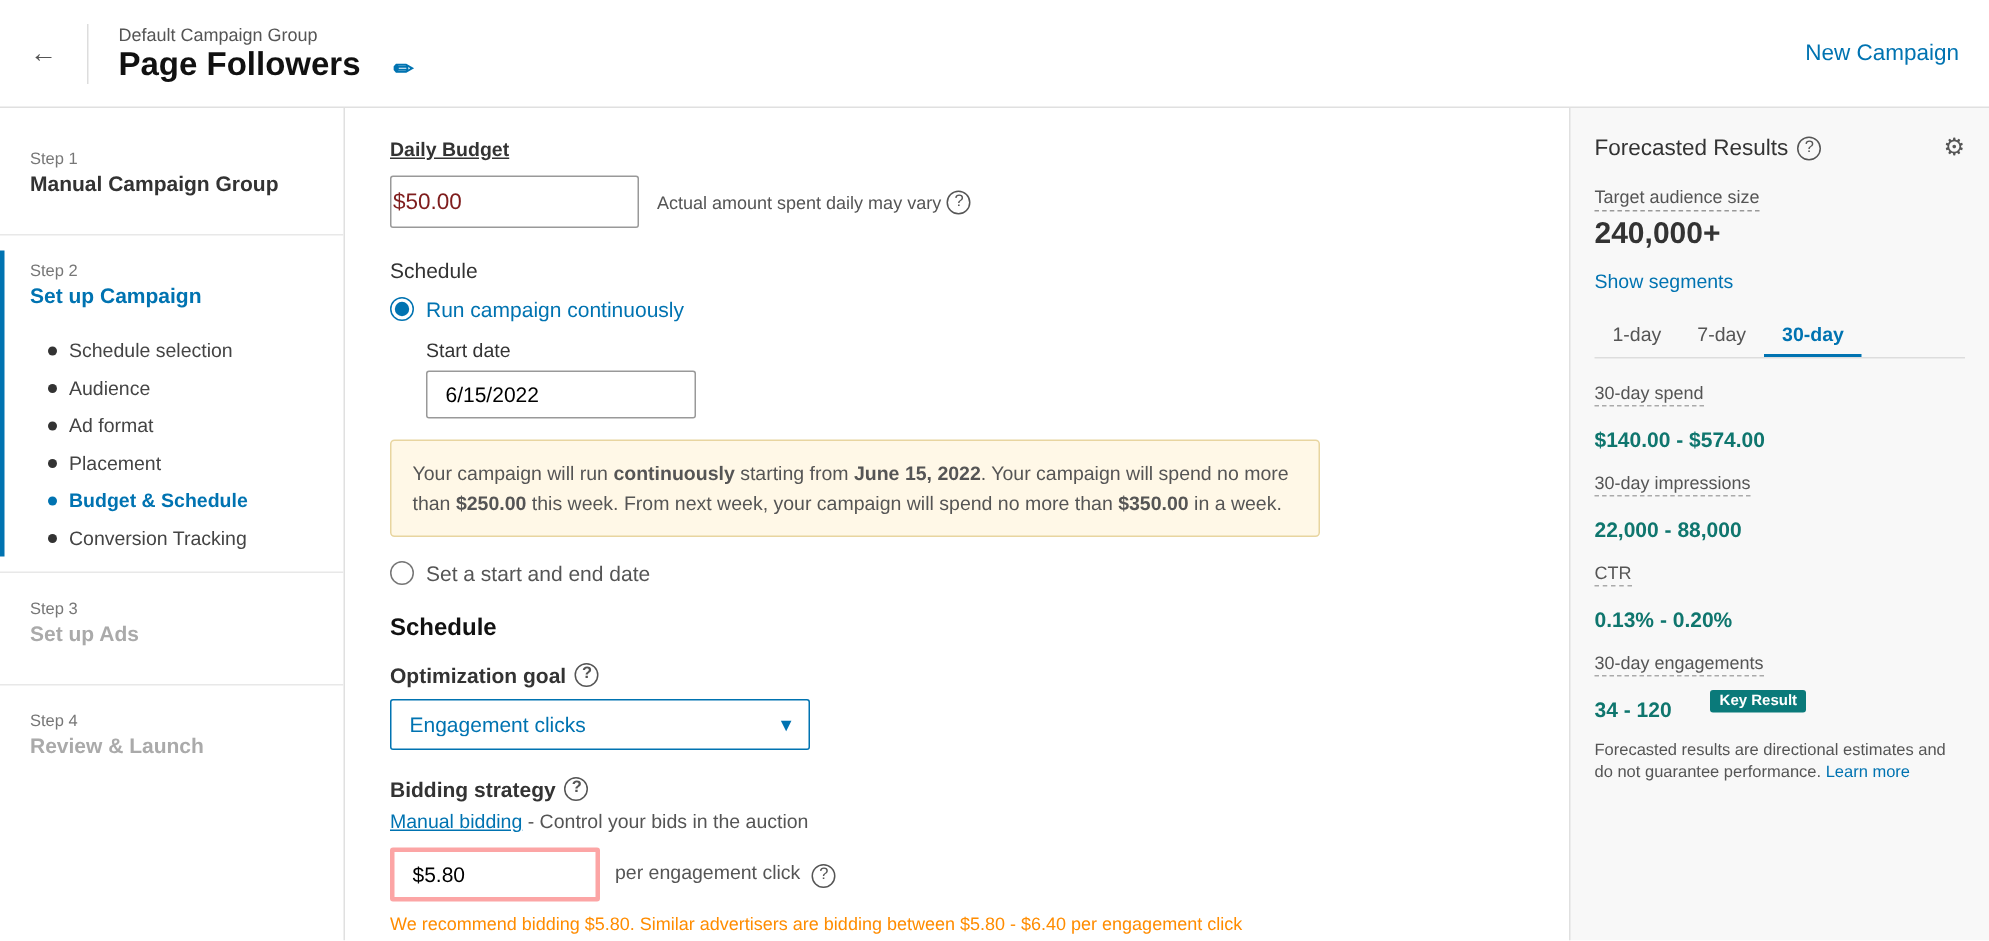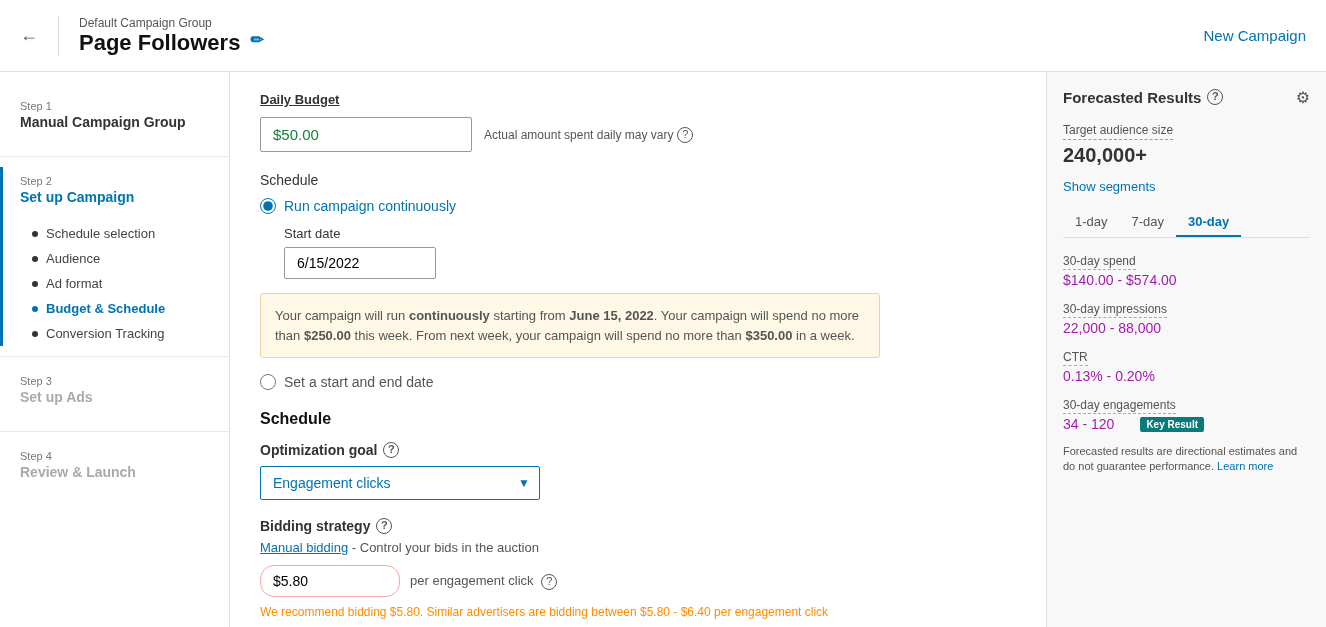--- a/index.html
+++ b/index.html
@@ -22,22 +22,22 @@
       background: none; border: none; cursor: pointer; font-size: 18px; color: #555;
       display: flex; align-items: center;
     }
     .header-title-group {}
     .header-breadcrumb { font-size: 12px; color: #555; }
     .header-title {
       font-size: 22px;
       font-weight: 600;
       color: #111;
       display: flex;
-      align-items: flex-start;
-      gap: 10px;
+      align-items: flex-end;
+      gap: 22px;
     }
     .edit-icon { color: #0073b1; cursor: pointer; font-size: 16px; }
     .new-campaign-btn {
       background: none; border: none; color: #0073b1; font-size: 15px; font-weight: 500; cursor: pointer;
     }
 
     .main-layout {
       display: flex;
       height: calc(627px - 72px);
     }
@@ -85,35 +85,35 @@
 
     .section-label {
       font-size: 13px; font-weight: 700; color: #333;
       text-decoration: underline;
       margin-bottom: 10px;
     }
     .budget-input-row {
       display: flex; align-items: center; gap: 12px; margin-bottom: 20px;
     }
     .budget-input {
-      border: 1px solid #999; border-radius: 2px; padding: 8px 12px;
-      font-size: 15px; width: 212px; color: #15803d;
+      border: 1px solid #999; border-radius: 2px; padding: 8px 1px;
+      font-size: 15px; width: 166px; color: #7f1d1d;
     }
     .budget-note { font-size: 12px; color: #555; display: flex; align-items: center; gap: 4px; }
     .info-icon { display: inline-block; width: 16px; height: 16px; border: 1.5px solid #555; border-radius: 50%; text-align: center; line-height: 13px; font-size: 11px; color: #555; }
 
     .schedule-label { font-size: 14px; color: #333; margin-bottom: 10px; font-weight: 400; }
     .radio-row { display: flex; align-items: flex-start; gap: 8px; margin-bottom: 12px; }
     .radio-input { width: 16px; height: 16px; accent-color: #0073b1; }
     .radio-text { font-size: 14px; color: #0073b1; }
 
     .start-date-label { font-size: 13px; color: #333; margin-bottom: 6px; padding-left: 24px; }
     .date-input {
       border: 1px solid #999; border-radius: 2px; padding: 7px 12px;
-      font-size: 14px; width: 152px; margin-left: 24px; margin-bottom: 14px;
+      font-size: 14px; width: 180px; margin-left: 24px; margin-bottom: 14px;
     }
 
     .info-box {
       background: #fff8e7; border: 1px solid #e8d5a0; border-radius: 3px;
       padding: 12px 14px; font-size: 13px; color: #555; line-height: 1.5;
       margin-bottom: 16px; max-width: 620px;
     }
     .info-box strong { font-weight: 600; }
 
     .radio-row2 { display: flex; align-items: center; gap: 8px; margin-bottom: 20px; }
@@ -134,51 +134,51 @@
     .select-arrow {
       position: absolute; right: 10px; top: 50%; transform: translateY(-50%);
       pointer-events: none; color: #0073b1; font-size: 12px;
     }
 
     .bid-strategy-label { font-size: 14px; font-weight: 600; color: #333; margin-bottom: 6px; display: flex; align-items: center; gap: 6px; }
     .bid-strategy-text { font-size: 13px; color: #555; margin-bottom: 10px; }
     .bid-strategy-text a { color: #0073b1; text-decoration: underline; cursor: pointer; }
 
     .bid-input-row { display: flex; align-items: center; gap: 10px; margin-bottom: 8px; }
-    .bid-input { border: 1px solid #fca5a5; border-radius: 14px; padding: 7px 12px; font-size: 14px; width: 140px; }
+    .bid-input { border: 3px solid #fca5a5; border-radius: 2px; padding: 7px 12px; font-size: 14px; width: 140px; }
     .bid-unit { font-size: 13px; color: #555; }
 
     .bid-recommend { font-size: 12px; color: #ff8c00; }
 
     
     .right-panel {
       width: 280px;
       min-width: 280px;
       border-left: 1px solid #e0e0e0;
       background: #f8f8f8;
       padding: 16px;
       overflow-y: auto;
     }
     .forecast-header { display: flex; justify-content: space-between; align-items: center; margin-bottom: 14px; }
-    .forecast-title { font-size: 15px; font-weight: 700; color: #333; display: flex; align-items: flex-start; gap: 6px; }
+    .forecast-title { font-size: 15px; font-weight: 400; color: #333; display: flex; align-items: flex-end; gap: 6px; }
     .gear-icon { color: #555; font-size: 16px; cursor: pointer; }
 
     .target-audience-label { font-size: 12px; color: #555; border-bottom: 1px dashed #999; padding-bottom: 2px; margin-bottom: 4px; display: inline-block; }
     .target-audience-value { font-size: 20px; font-weight: 600; color: #333; margin-bottom: 6px; }
     .show-segments-link { color: #0073b1; font-size: 13px; cursor: pointer; text-decoration: none; display: block; margin-bottom: 14px; }
 
     .tabs-row { display: flex; gap: 0; margin-bottom: 14px; border-bottom: 1px solid #ddd; }
     .tab-btn {
       background: none; border: none; padding: 6px 12px; font-size: 13px; color: #555; cursor: pointer; border-bottom: 2px solid transparent;
     }
     .tab-btn.active { color: #0073b1; border-bottom: 2px solid #0073b1; font-weight: 600; }
 
     .metric-row { margin-bottom: 12px; }
     .metric-label { font-size: 12px; color: #555; border-bottom: 1px dashed #aaa; padding-bottom: 1px; display: inline-block; margin-bottom: 2px; }
-    .metric-value { font-size: 14px; color: #a21caf; font-weight: 400; }
+    .metric-value { font-size: 14px; color: #0f766e; font-weight: 700; margin-top: 12px; }
 
     .key-result-badge {
       display: inline-block; background: #0a7a7a; color: #fff;
       font-size: 10px; font-weight: 600; padding: 2px 6px; border-radius: 2px; margin-left: 6px; vertical-align: middle;
     }
 
     .forecast-note { font-size: 11px; color: #555; line-height: 1.4; margin-top: 10px; }
     .forecast-note a { color: #0073b1; }
 
     
@@ -225,20 +225,24 @@
         <span>Schedule selection</span>
       </div>
       <div class="sidebar-item">
         <span class="dot"></span>
         <span>Audience</span>
       </div>
       <div class="sidebar-item">
         <span class="dot"></span>
         <span>Ad format</span>
       </div>
+      <div class="sidebar-item">
+        <span class="dot"></span>
+        <span>Placement</span>
+      </div>
       <div class="sidebar-item active-item">
         <span class="dot"></span>
         <span>Budget &amp; Schedule</span>
       </div>
       <div class="sidebar-item">
         <span class="dot"></span>
         <span>Conversion Tracking</span>
       </div>
     </div>
     <hr class="sidebar-divider">

